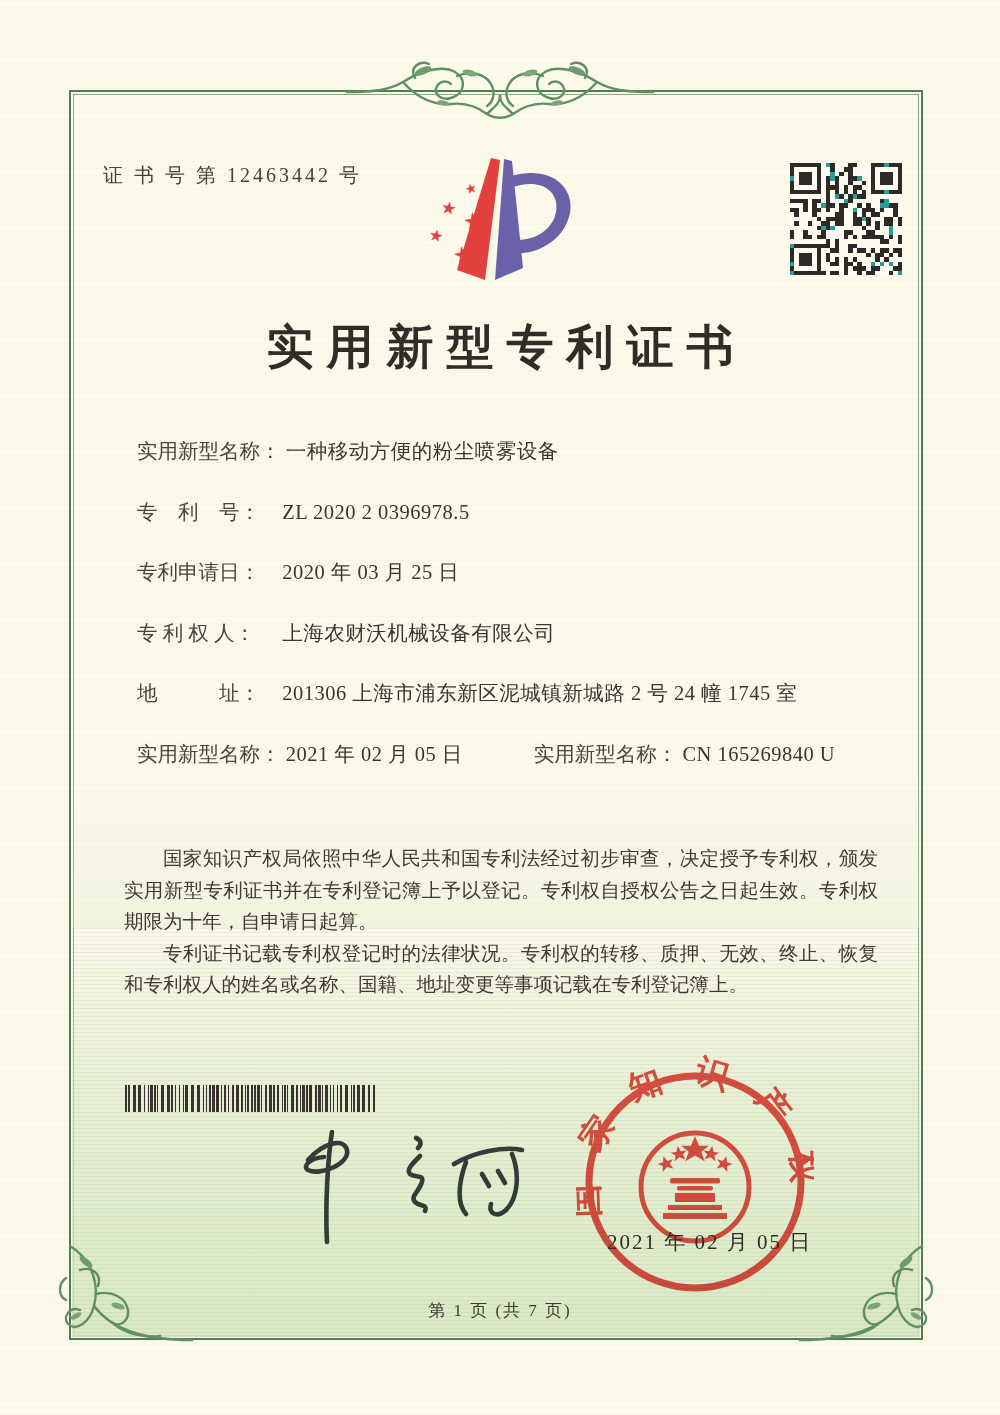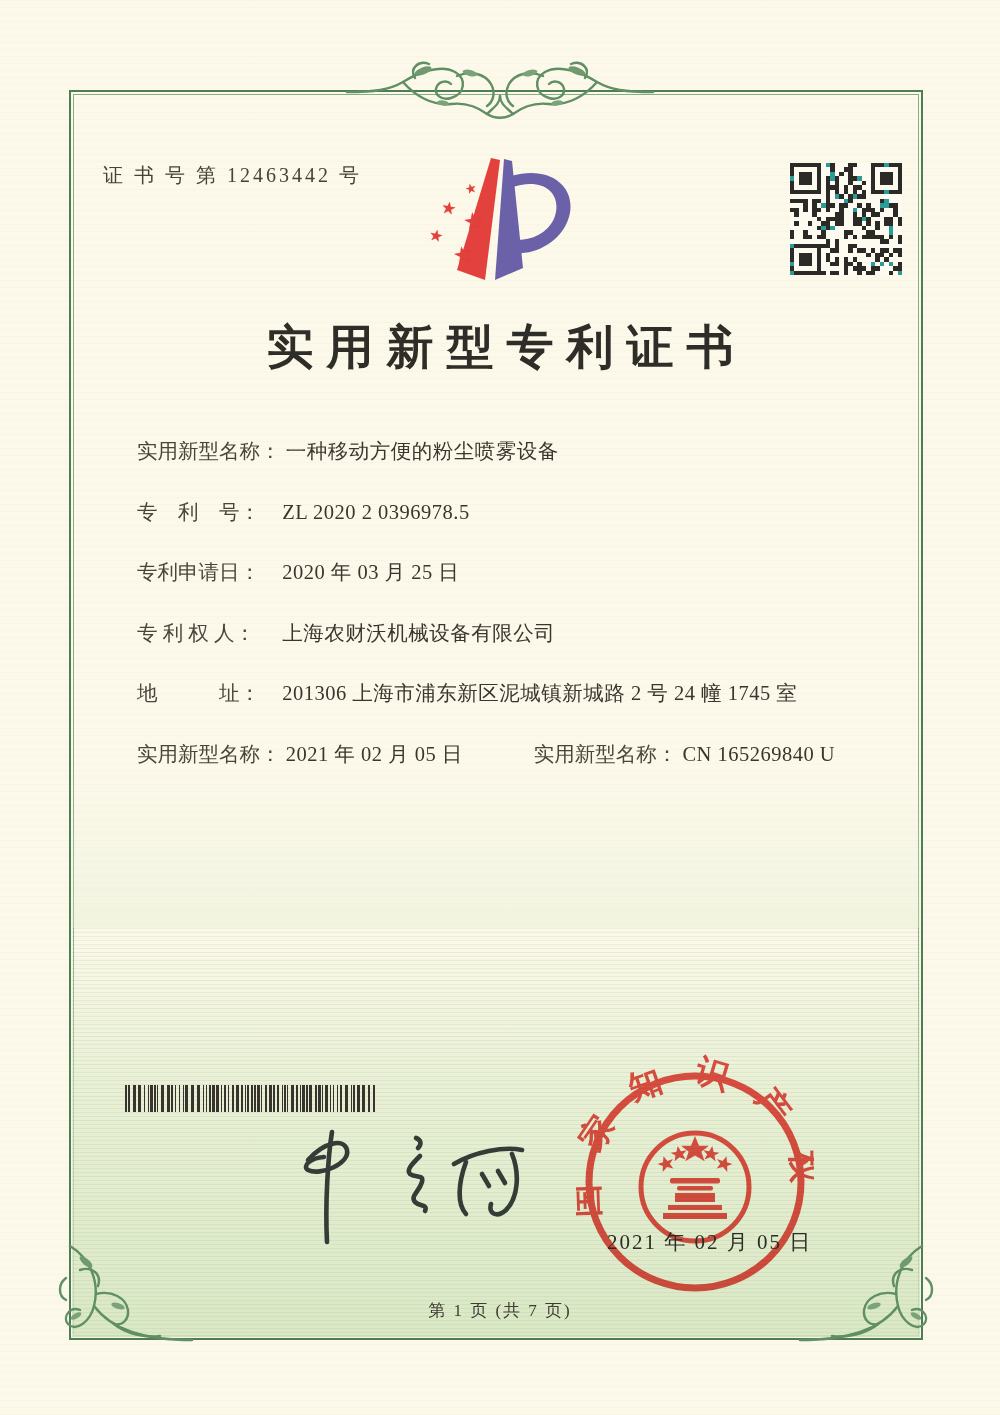--- a/index.html
+++ b/index.html
@@ -791,20 +791,24 @@
       <span class="fvalue">201306 上海市浦东新区泥城镇新城路 2 号 24 幢 1745 室</span>
     </div>
     <div class="frow">
       <span class="flabel">实用新型名称：</span>
       <span class="fvalue val1">2021 年 02 月 05 日</span>
       <span class="flabel" style="min-width:0;">实用新型名称：</span>
       <span class="fvalue">CN 165269840 U</span>
     </div>
   </div>
 
+  <div class="bodytext">
+    <p>国家知识产权局依照中华人民共和国专利法经过初步审查，决定授予专利权，颁发实用新型专利证书并在专利登记簿上予以登记。专利权自授权公告之日起生效。专利权期限为十年，自申请日起算。</p>
+    <p>专利证书记载专利权登记时的法律状况。专利权的转移、质押、无效、终止、恢复和专利权人的姓名或名称、国籍、地址变更等事项记载在专利登记簿上。</p>
+  </div>
 
   <div class="barcode" id="barcode">
       <span style="width: 2px; margin-right: 1px;"></span>
       <span style="width: 2px; margin-right: 3px;"></span>
       <span style="width: 3px; margin-right: 2px;"></span>
       <span style="width: 3px; margin-right: 3px;"></span>
       <span style="width: 1px; margin-right: 3px;"></span>
       <span style="width: 1px; margin-right: 1px;"></span>
       <span style="width: 3px; margin-right: 1px;"></span>
       <span style="width: 2px; margin-right: 1px;"></span>

